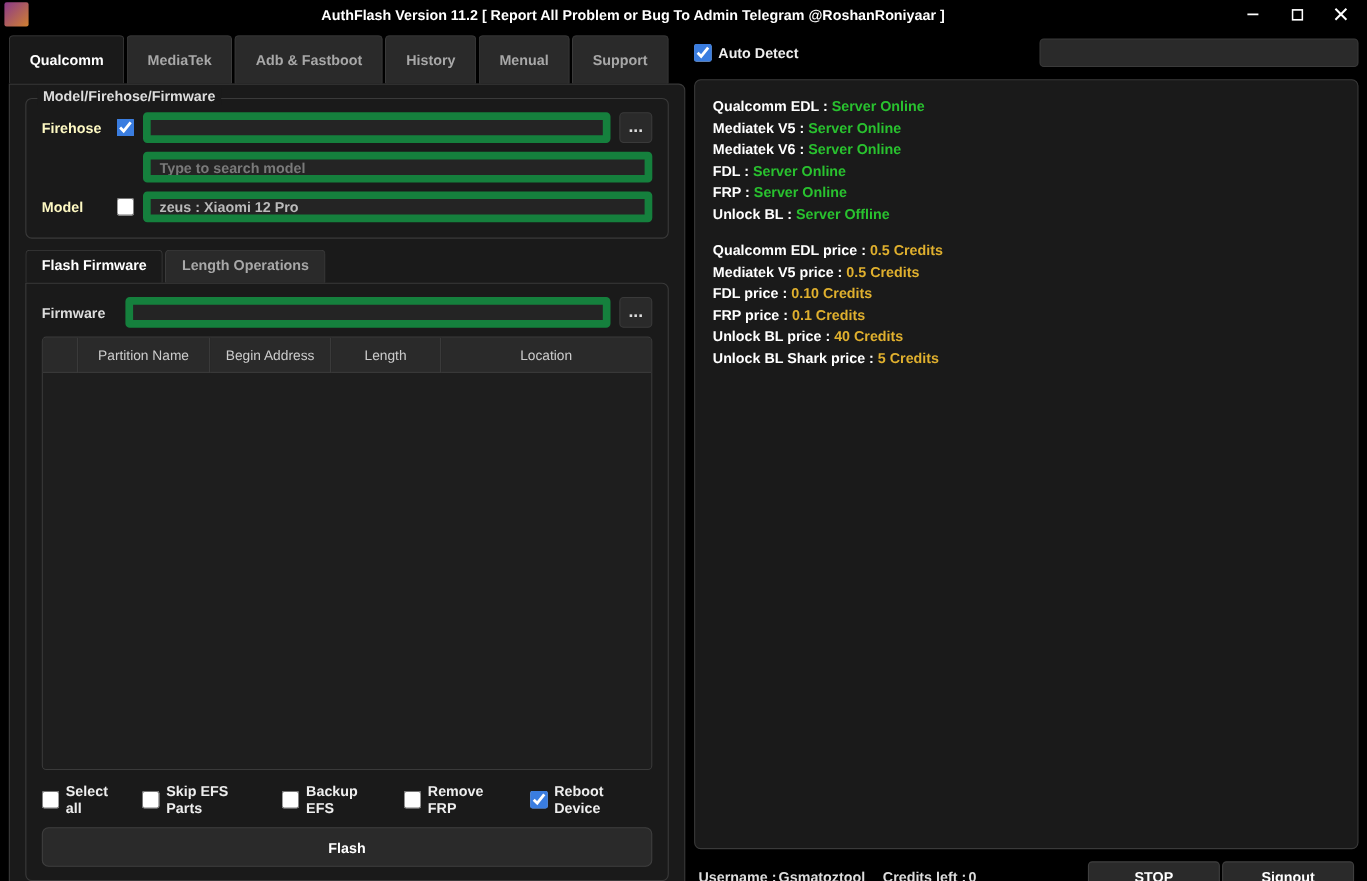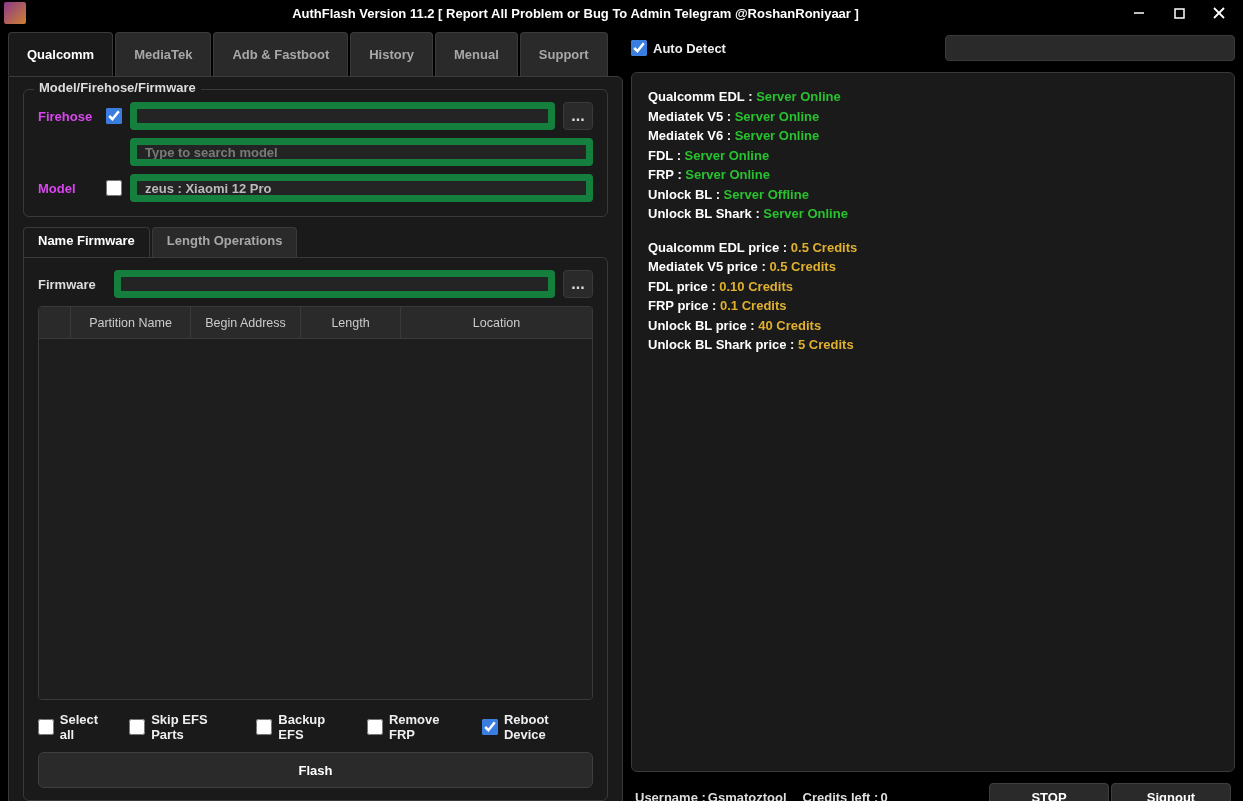--- a/index.html
+++ b/index.html
@@ -21,21 +21,21 @@
 .main-tab { padding: 6px 18px; font-size: 13px; font-weight: bold; color: #a8a8a8; background: #2a2a2a; border: 1px solid #3a3a3a; border-bottom: none; margin-right: 2px; cursor: pointer; border-radius: 4px 4px 0 0; display:flex; align-items:center; }
 .main-tab.active { background: #1a1a1a; color: #fff; border-bottom: 1px solid #1a1a1a; }
 
 .panel-frame { flex: 1; background: #1a1a1a; border: 1px solid #3a3a3a; border-radius: 0 6px 6px 6px; padding: 12px 14px; display: flex; flex-direction: column; gap: 10px; }
 
 .group-box { border: 1px solid #3a3a3a; border-radius: 6px; padding: 12px 14px 14px 14px; position: relative; }
 .group-box > .legend { position: absolute; top: -10px; left: 10px; background: #1a1a1a; padding: 0 5px; font-size: 13px; font-weight: bold; color: #ddd; }
 
 .form-row { display: flex; align-items: center; gap: 8px; margin-bottom: 8px; }
 .form-row:last-child { margin-bottom: 0; }
-.form-row .lbl { width: 60px; font-size: 13px; font-weight: bold; color: #d946ef; }
+.form-row .lbl { width: 60px; font-size: 13px; font-weight: bold; color: #fef9c3; }
 input[type=checkbox] { width: 16px; height: 16px; accent-color: #3a7de0; cursor: pointer; }
 .text-input { flex: 1; height: 28px; background: #242424; border: 7px solid #15803d; border-radius: 4px; color: #bbb; padding: 0 8px; font-size: 13px; font-weight: bold; }
 .text-input::placeholder { color: #7a7a7a; }
 .browse-btn { width: 30px; height: 28px; background: #2a2a2a; border: 1px solid #3a3a3a; border-radius: 4px; color: #ddd; font-weight: bold; cursor: pointer; display: flex; align-items: center; justify-content: center; }
 
 .sub-tabs { display: flex; height: 30px; }
 .sub-tab { padding: 5px 14px; font-size: 13px; font-weight: bold; color: #a8a8a8; background: #2a2a2a; border: 1px solid #3a3a3a; border-bottom: none; margin-right: 2px; cursor: pointer; border-radius: 4px 4px 0 0; }
 .sub-tab.active { background: #1a1a1a; color: #fff; }
 
 .firmware-box { flex: 1; border: 1px solid #3a3a3a; border-radius: 0 6px 6px 6px; padding: 12px 14px; display: flex; flex-direction: column; gap: 8px; }
@@ -128,21 +128,21 @@
           </div>
           <div class="form-row">
             <span class="lbl">Model</span>
             <input type="checkbox" style="">
             <input class="text-input" type="text" value="zeus : Xiaomi 12 Pro" style="">
           </div>
         </div>
 
         <div style="display:flex;flex-direction:column;flex:1">
           <div class="sub-tabs">
-            <div class="sub-tab active">Name Firmware</div>
+            <div class="sub-tab active">Flash Firmware</div>
             <div class="sub-tab">Length Operations</div>
           </div>
           <div class="firmware-box">
             <div class="fw-row">
               <span class="lbl">Firmware</span>
               <input class="text-input" type="text" value="" style="">
               <div class="browse-btn">...</div>
             </div>
             <div class="table-wrap">
               <div class="table-head">
@@ -193,21 +193,20 @@
       </div>
 
       <div class="log-box">
         <div>
           <div class="log-line"><span class="wk">Qualcomm EDL : </span><span class="gv">Server Online</span></div>
           <div class="log-line"><span class="wk">Mediatek V5 : </span><span class="gv">Server Online</span></div>
           <div class="log-line"><span class="wk">Mediatek V6 : </span><span class="gv">Server Online</span></div>
           <div class="log-line"><span class="wk">FDL : </span><span class="gv">Server Online</span></div>
           <div class="log-line"><span class="wk">FRP : </span><span class="gv">Server Online</span></div>
           <div class="log-line"><span class="wk">Unlock BL : </span><span class="gv">Server Offline</span></div>
-          <div class="log-line"><span class="wk">Unlock BL Shark : </span><span class="gv">Server Online</span></div>
         </div>
         <div style="height:14px"></div>
         <div>
           <div class="log-line"><span class="wk">Qualcomm EDL price : </span><span class="yv">0.5 Credits</span></div>
           <div class="log-line"><span class="wk">Mediatek V5 price : </span><span class="yv">0.5 Credits</span></div>
           <div class="log-line"><span class="wk">FDL price : </span><span class="yv">0.10 Credits</span></div>
           <div class="log-line"><span class="wk">FRP price : </span><span class="yv">0.1 Credits</span></div>
           <div class="log-line"><span class="wk">Unlock BL price : </span><span class="yv">40 Credits</span></div>
           <div class="log-line"><span class="wk">Unlock BL Shark price : </span><span class="yv">5 Credits</span></div>
         </div>

